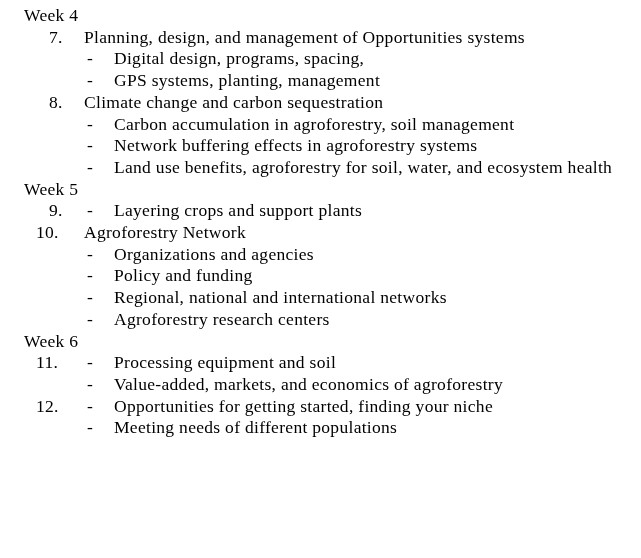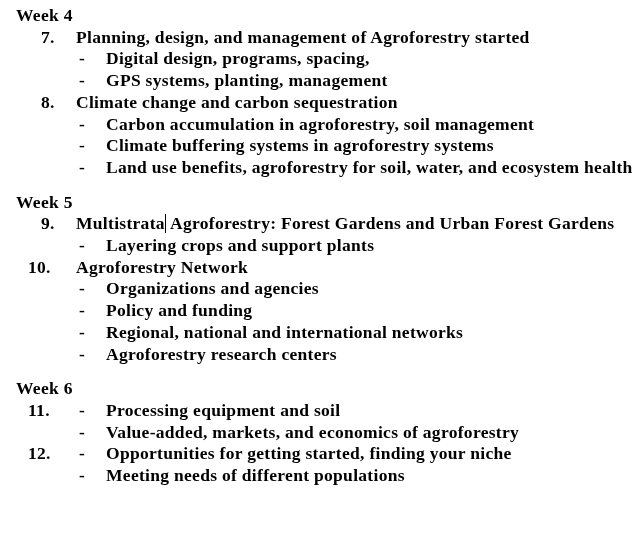--- a/index.html
+++ b/index.html
@@ -3,22 +3,22 @@
 <meta charset="utf-8">
 <style>
   html, body { margin: 0; padding: 0; }
   body {
     width: 641px; height: 558px;
     background: #ffffff; color: #000000;
     font-family: "Liberation Serif", "DejaVu Serif", serif;
     font-size: 17.5px; line-height: 21.7px; letter-spacing: 0.3px;
     overflow: hidden;
   }
-  .page { padding: 5px 0 0 16px; font-weight: bold; }
-  .sec + .sec { margin-top: 13px; }
+  .page { padding: 5px 0 0 24px; }
+  .sec + .sec { }
   .heading { }
   .item { position: relative; padding-left: 60px; }
   .num  { position: absolute; left: 25px; top: 0; }
   .num.wide { left: 12px; }
   .sub  { position: relative; padding-left: 90px; }
   .dash { position: absolute; left: 63px; top: 0; }
   .caret {
     display: inline-block; width: 1.5px; height: 19px;
     background: #000000; vertical-align: -4px;
   }
@@ -26,55 +26,54 @@
 </head>
 <body>
 
 <div class="page">
 
   <div class="sec">
     <div class="heading">Week 4</div>
 
     <div class="item">
       <span class="num">7.</span>
-      <span>Planning, design, and management of Agroforestry started</span>
+      <span>Planning, design, and management of Opportunities systems</span>
     </div>
     <div class="sub">
       <span class="dash">-</span>
       <span>Digital design, programs, spacing,</span>
     </div>
     <div class="sub">
       <span class="dash">-</span>
       <span>GPS systems, planting, management</span>
     </div>
 
     <div class="item">
       <span class="num">8.</span>
       <span>Climate change and carbon sequestration</span>
     </div>
     <div class="sub">
       <span class="dash">-</span>
       <span>Carbon accumulation in agroforestry, soil management</span>
     </div>
     <div class="sub">
       <span class="dash">-</span>
-      <span>Climate buffering systems in agroforestry systems</span>
+      <span>Network buffering effects in agroforestry systems</span>
     </div>
     <div class="sub">
       <span class="dash">-</span>
       <span>Land use benefits, agroforestry for soil, water, and ecosystem health</span>
     </div>
   </div>
 
   <div class="sec">
     <div class="heading">Week 5</div>
 
     <div class="item">
       <span class="num">9.</span>
-      <span><span>Multistrata</span><span class="caret"></span><span> Agroforestry: Forest Gardens and Urban Forest Gardens</span></span>
     </div>
     <div class="sub">
       <span class="dash">-</span>
       <span>Layering crops and support plants</span>
     </div>
     <div class="sub">
       <span class="dash">-</span>
     </div>
 
     <div class="item">

